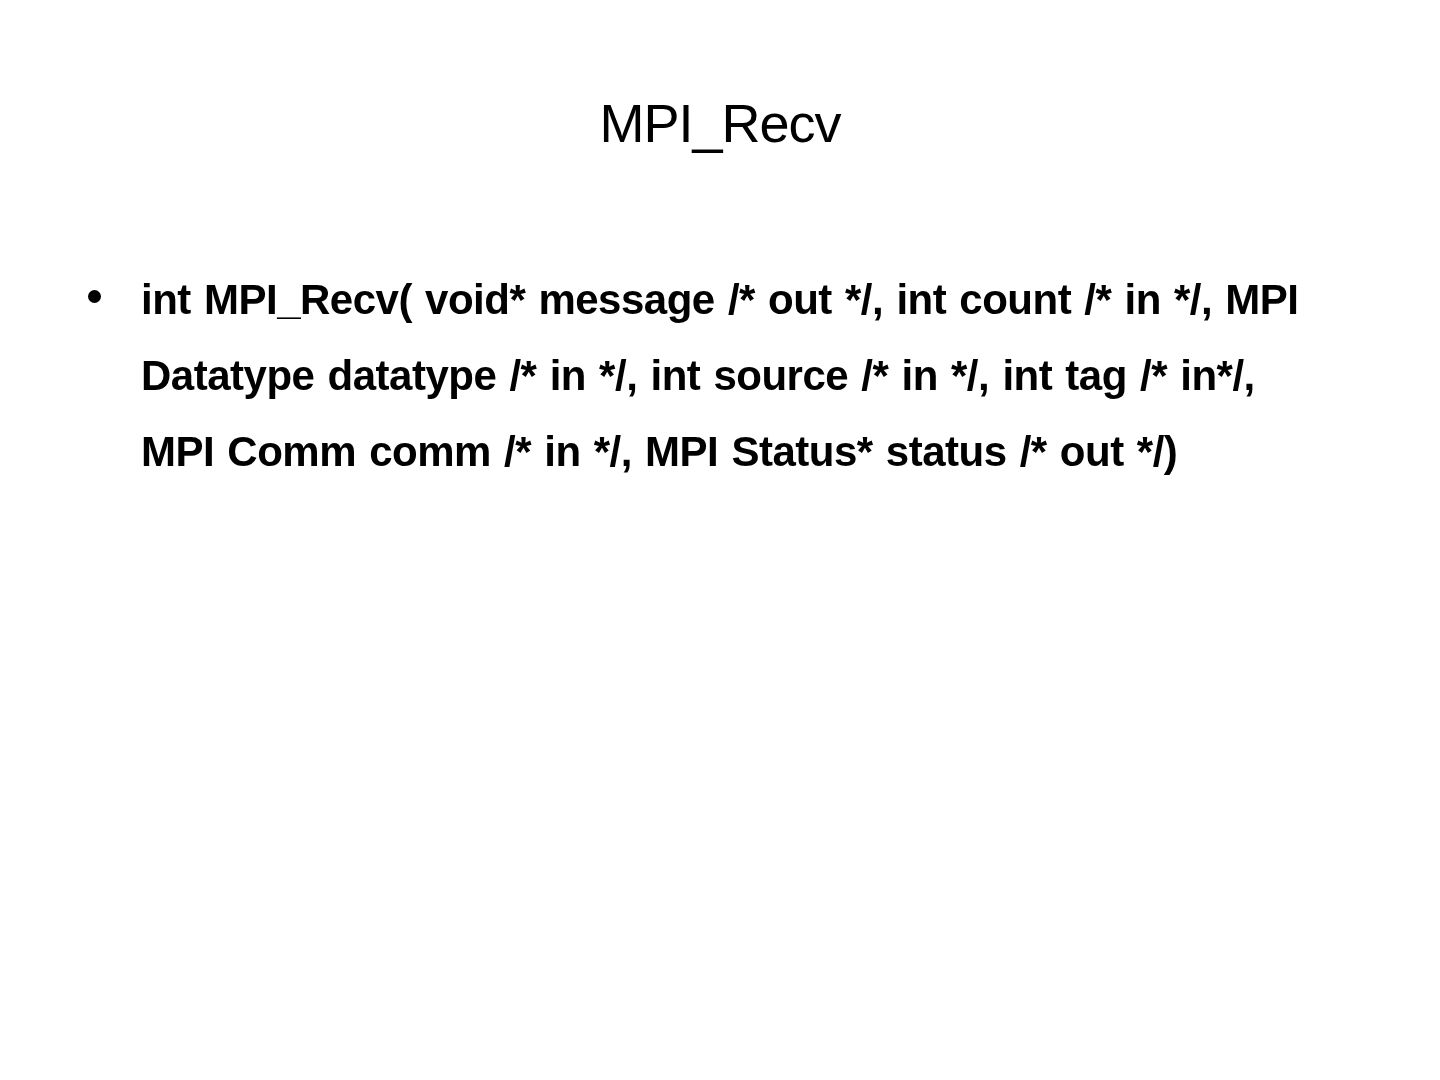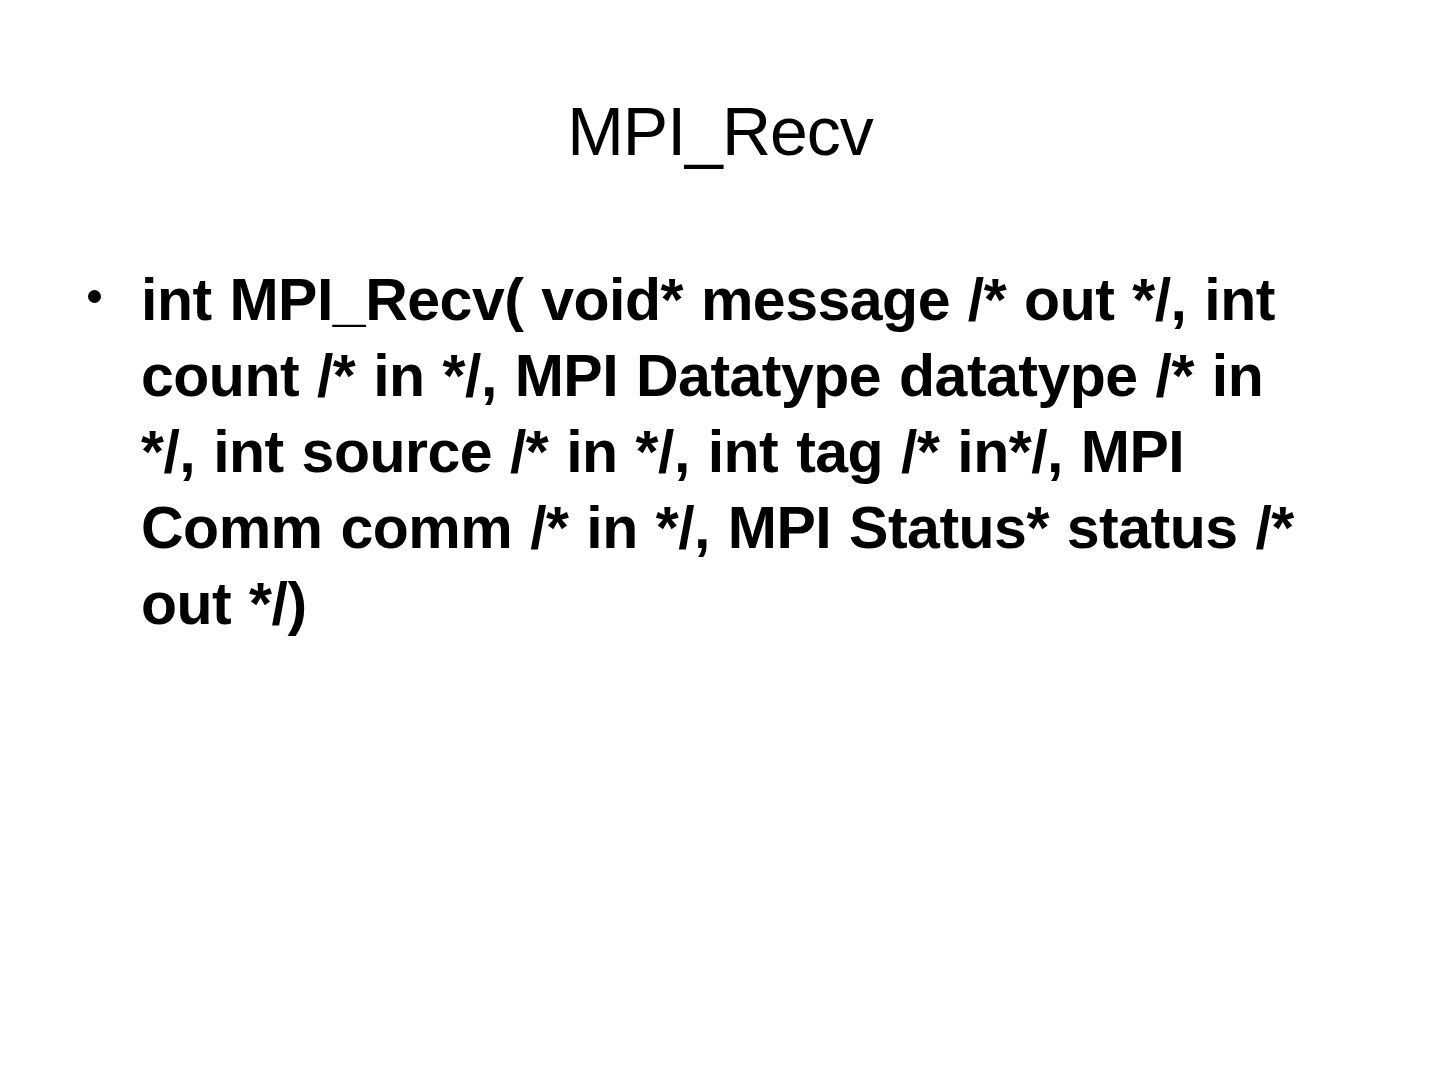--- a/index.html
+++ b/index.html
@@ -15,21 +15,21 @@
     background: #ffffff;
     color: #000000;
     overflow: hidden;
   }
   .slide-title {
     position: absolute;
     top: 92px;
     left: 0;
     width: 1440px;
     text-align: center;
-    font-size: 68px;
+    font-size: 54px;
     font-weight: 400;
     letter-spacing: -1px;
     color: #000000;
     white-space: nowrap;
   }
   .bullet-list {
     position: absolute;
     top: 262px;
     left: 88px;
     width: 1260px;
@@ -43,21 +43,21 @@
     width: 13px;
     height: 13px;
     border-radius: 50%;
     background: #000000;
     margin-top: 28px;
     margin-right: 40px;
   }
   .bullet-text {
     flex: 1 1 auto;
     max-width: 1180px;
-    font-size: 59px;
+    font-size: 42px;
     font-weight: 700;
     line-height: 76px;
     color: #000000;
     letter-spacing: -0.5px;
     word-spacing: 2px;
   }
 </style>
 </head>
 <body>
 

